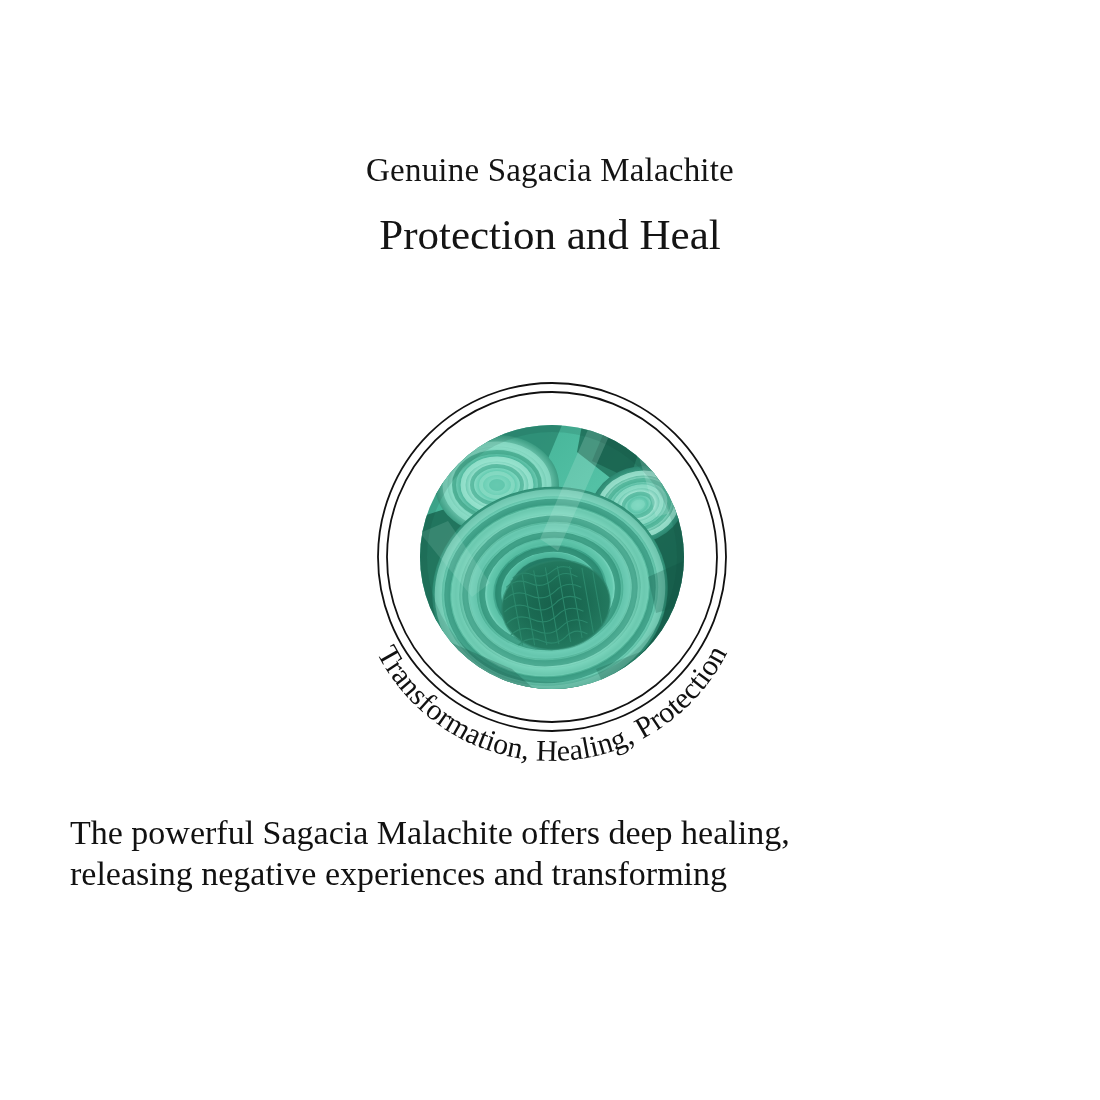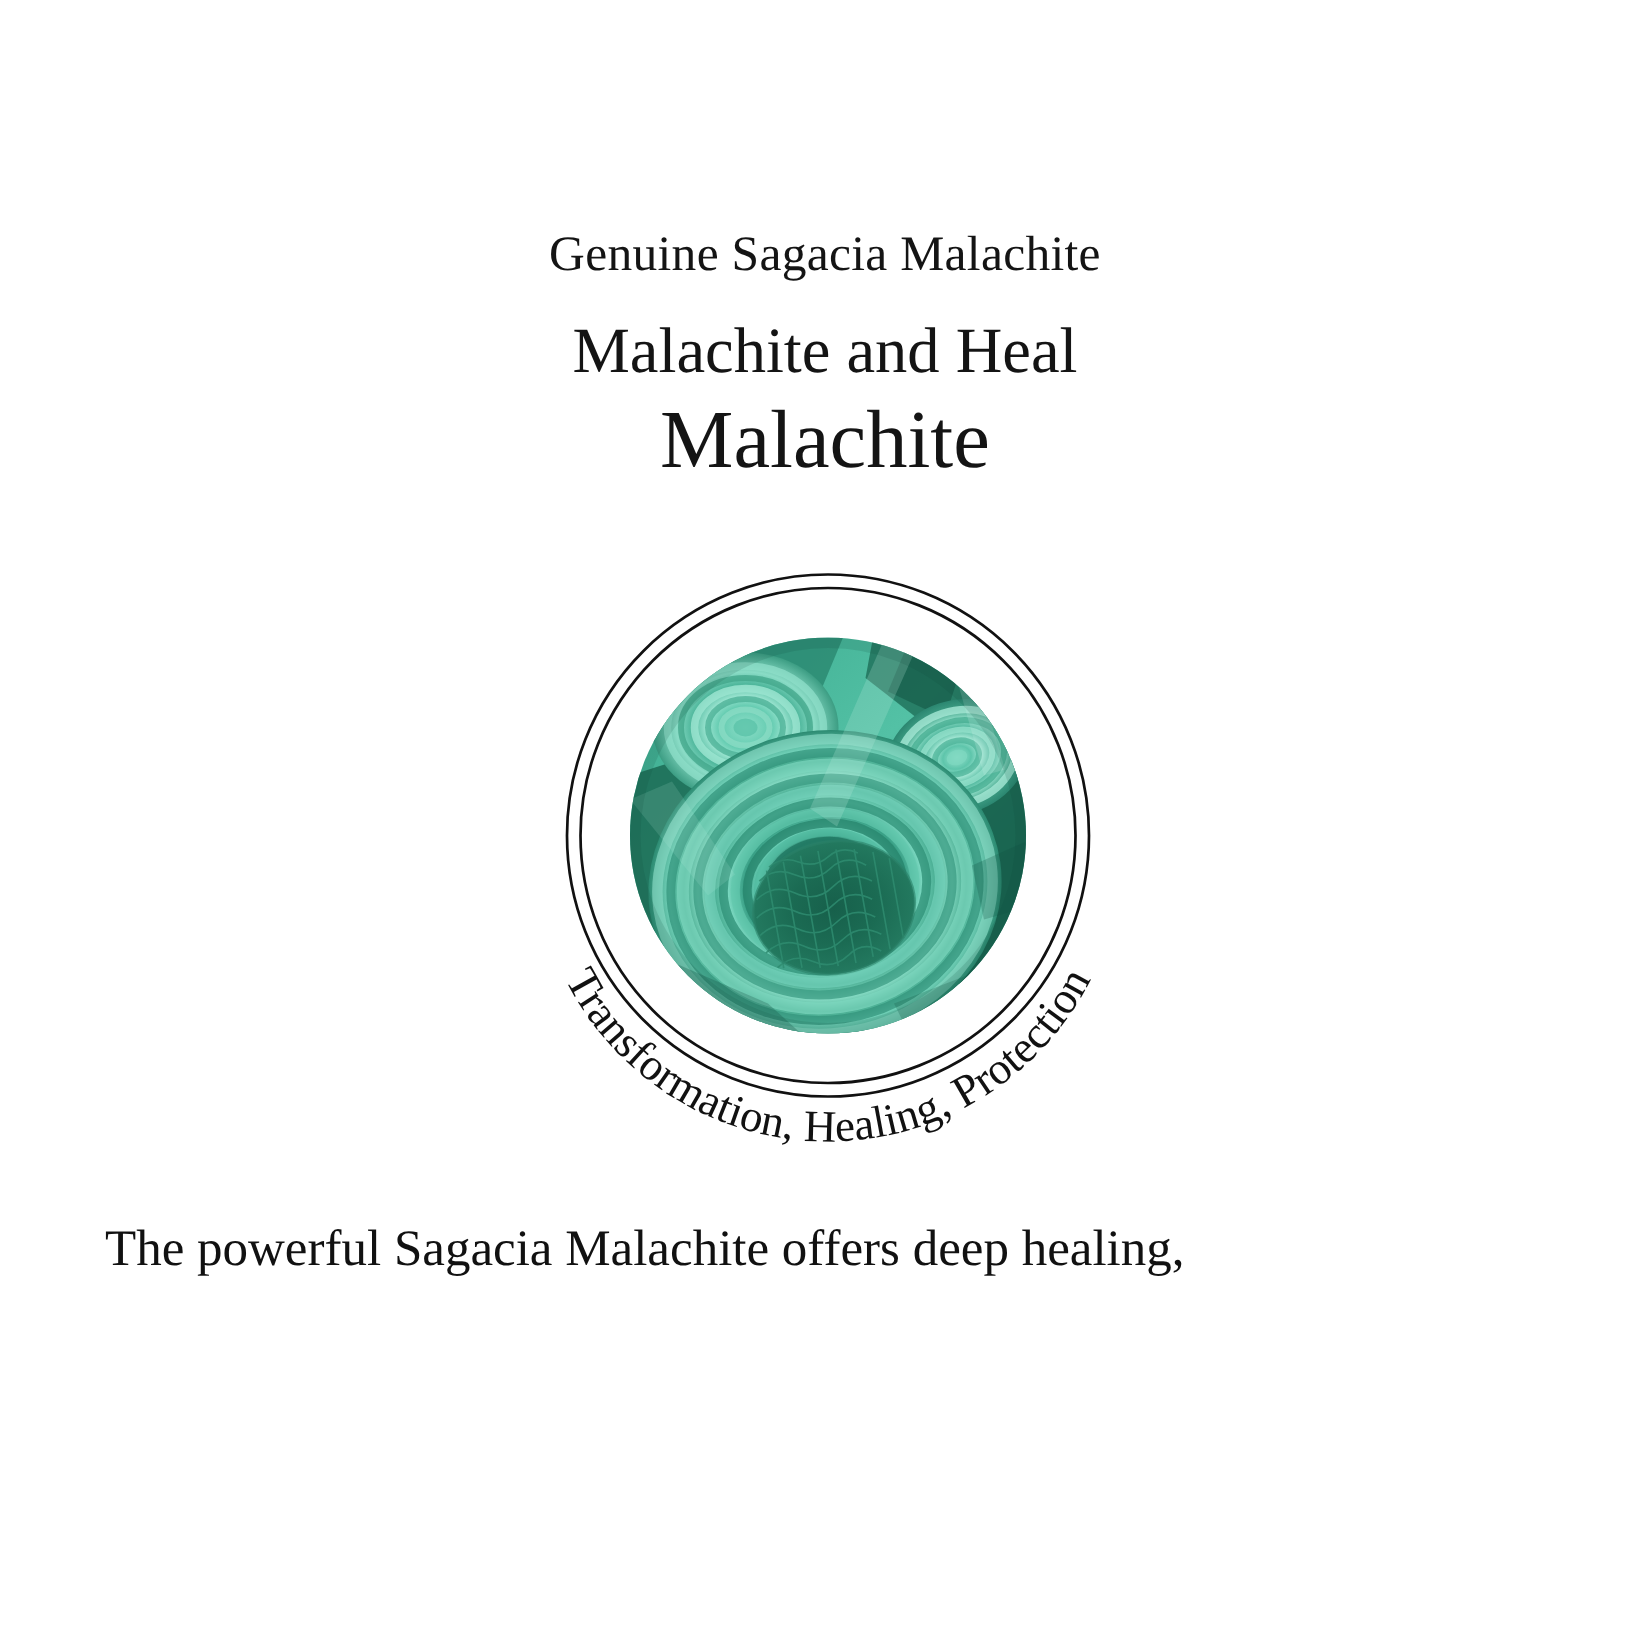--- a/index.html
+++ b/index.html
@@ -76,22 +76,21 @@
   }
   .description .line { display: block; }
 </style>
 </head>
 <body>
 
 <div class="page">
 
   <div class="heading-block">
     <div class="eyebrow">Genuine Sagacia Malachite</div>
-    <div class="tagline">Malachite and Heal</div>
-    <div class="stone-name">Malachite</div>
+    <div class="tagline">Protection and Heal</div>
   </div>
 
   <div class="badge">
     <svg class="badge-svg" viewBox="-230 -230 460 460">
       <defs>
         <clipPath id="stoneClip">
           <circle cx="0" cy="0" r="132"></circle>
         </clipPath>
 
         <radialGradient id="coreGrad" cx="50%" cy="50%" r="50%">
@@ -216,15 +215,16 @@
 
       <path id="captionArc" d="M -196 8 A 196 196 0 0 0 196 8" fill="none" stroke="none"></path>
       <text class="curved-caption" font-family="Liberation Serif, DejaVu Serif, serif" font-size="30" fill="#111111">
         <textPath href="#captionArc" xlink:href="#captionArc" startOffset="50%" text-anchor="middle">Transformation, Healing, Protection</textPath>
       </text>
     </svg>
   </div>
 
   <div class="description">
     <span class="line">The powerful Sagacia Malachite offers deep healing,</span>
+    <span class="line">releasing negative experiences and transforming</span>
   </div>
 
 </div>
 
 </body></html>

